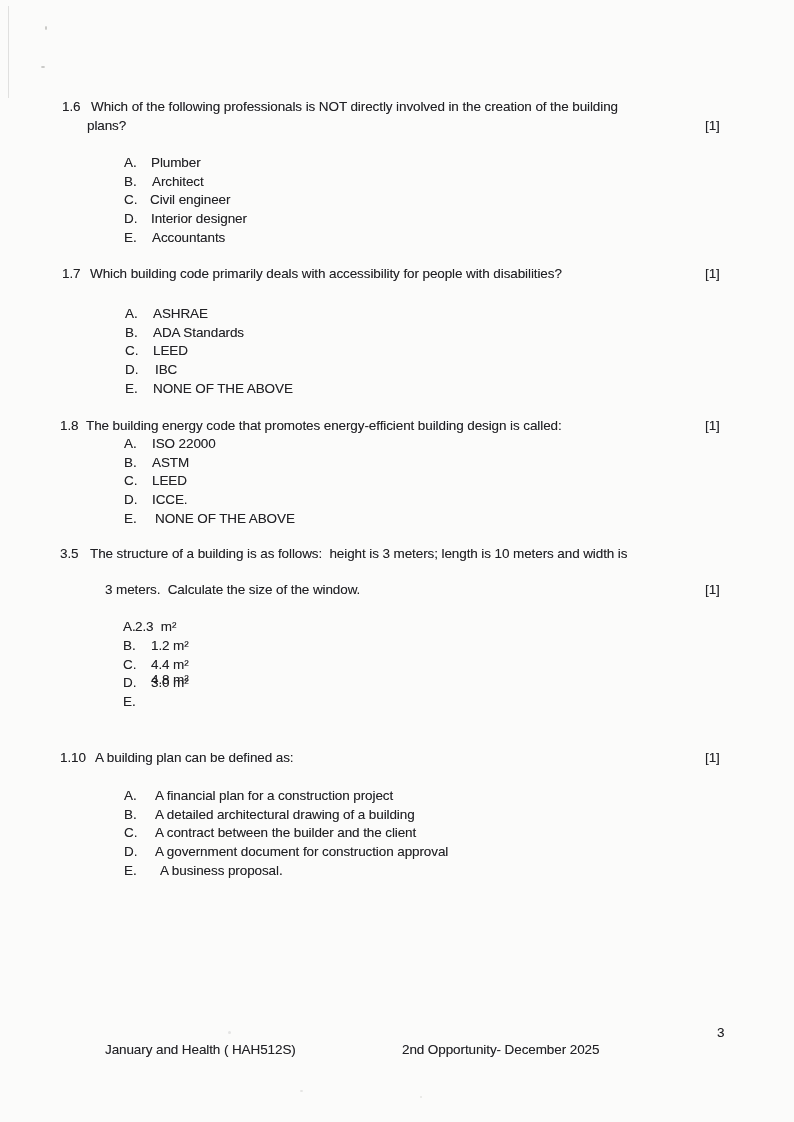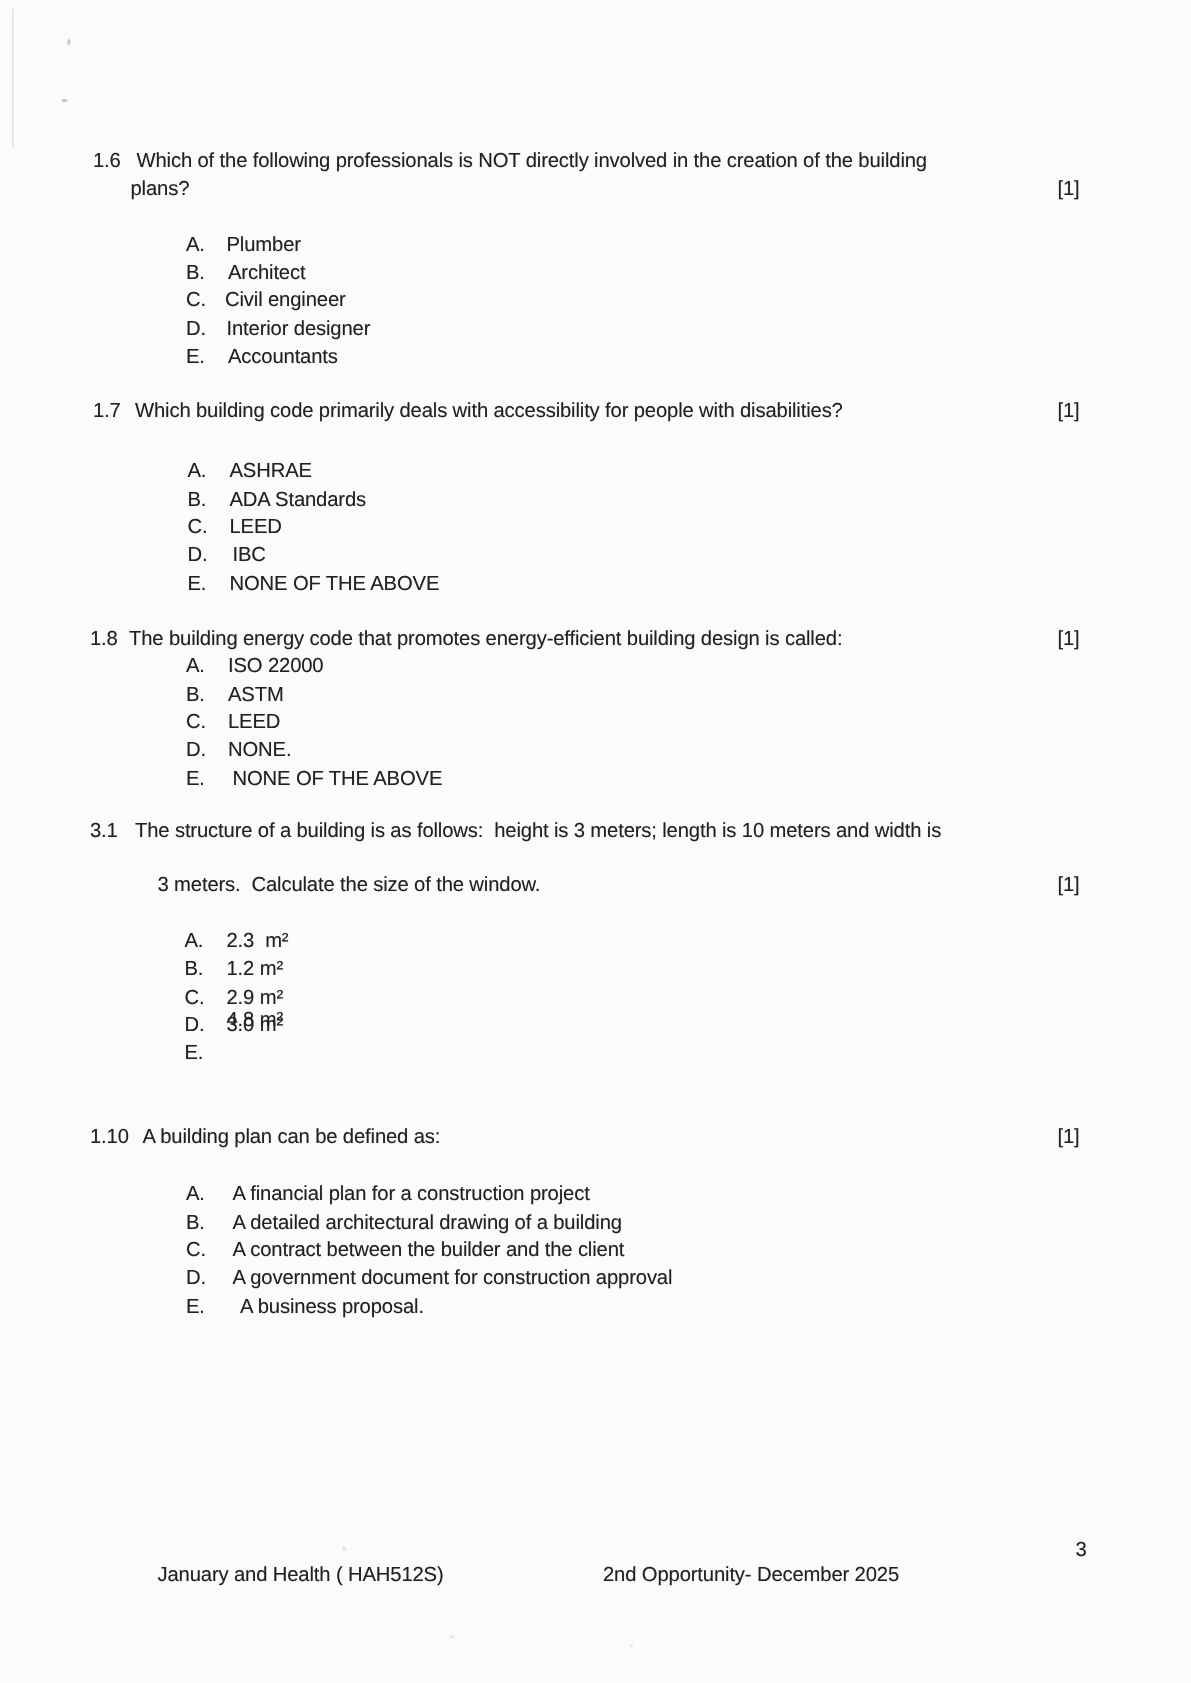--- a/index.html
+++ b/index.html
@@ -79,36 +79,36 @@
     <span class="t num" style="left:60px;top:418px">1.8</span>
     <span class="t" style="left:86px;top:418px">The building energy code that promotes energy-efficient building design is called:</span>
     <span class="t mark" style="left:705px;top:418px">[1]</span>
     <span class="t" style="left:124px;top:436px">A.</span>
     <span class="t" style="left:152px;top:436px">ISO 22000</span>
     <span class="t" style="left:124px;top:455px">B.</span>
     <span class="t" style="left:152px;top:455px">ASTM</span>
     <span class="t" style="left:124px;top:473px">C.</span>
     <span class="t" style="left:152px;top:473px">LEED</span>
     <span class="t" style="left:124px;top:492px">D.</span>
-    <span class="t" style="left:152px;top:492px">NONE.</span>
+    <span class="t" style="left:152px;top:492px">ICCE.</span>
     <span class="t" style="left:124px;top:511px">E.</span>
     <span class="t" style="left:155px;top:511px">NONE OF THE ABOVE</span>
   </div>
 
   <div>
-    <span class="t num" style="left:60px;top:546px">3.1</span>
+    <span class="t num" style="left:60px;top:546px">3.5</span>
     <span class="t" style="left:90px;top:546px">The structure of a building is as follows:&nbsp; height is 3 meters; length is 10 meters and width is</span>
     <span class="t" style="left:105px;top:582px">3 meters.&nbsp; Calculate the size of the window.</span>
     <span class="t mark" style="left:705px;top:582px">[1]</span>
     <span class="t" style="left:123px;top:619px">A.</span>
-    <span class="t" style="left:151px;top:619px">2.3&nbsp; m²</span>
+    <span class="t" style="left:135px;top:619px">2.3&nbsp; m²</span>
     <span class="t" style="left:123px;top:638px">B.</span>
     <span class="t" style="left:151px;top:638px">1.2 m²</span>
     <span class="t" style="left:123px;top:657px">C.</span>
-    <span class="t" style="left:151px;top:657px">2.9 m²</span>
+    <span class="t" style="left:151px;top:657px">4.4 m²</span>
     <span class="t" style="left:123px;top:675px">D.</span>
     <span class="t" style="left:151px;top:675px">3.0 m²</span>
     <span class="t" style="left:123px;top:694px">E.</span>
     <span class="t" style="left:151px;top:672px">4.8 m²</span>
   </div>
 
   <div>
     <span class="t num" style="left:60px;top:750px">1.10</span>
     <span class="t" style="left:95px;top:750px">A building plan can be defined as:</span>
     <span class="t mark" style="left:705px;top:750px">[1]</span>

